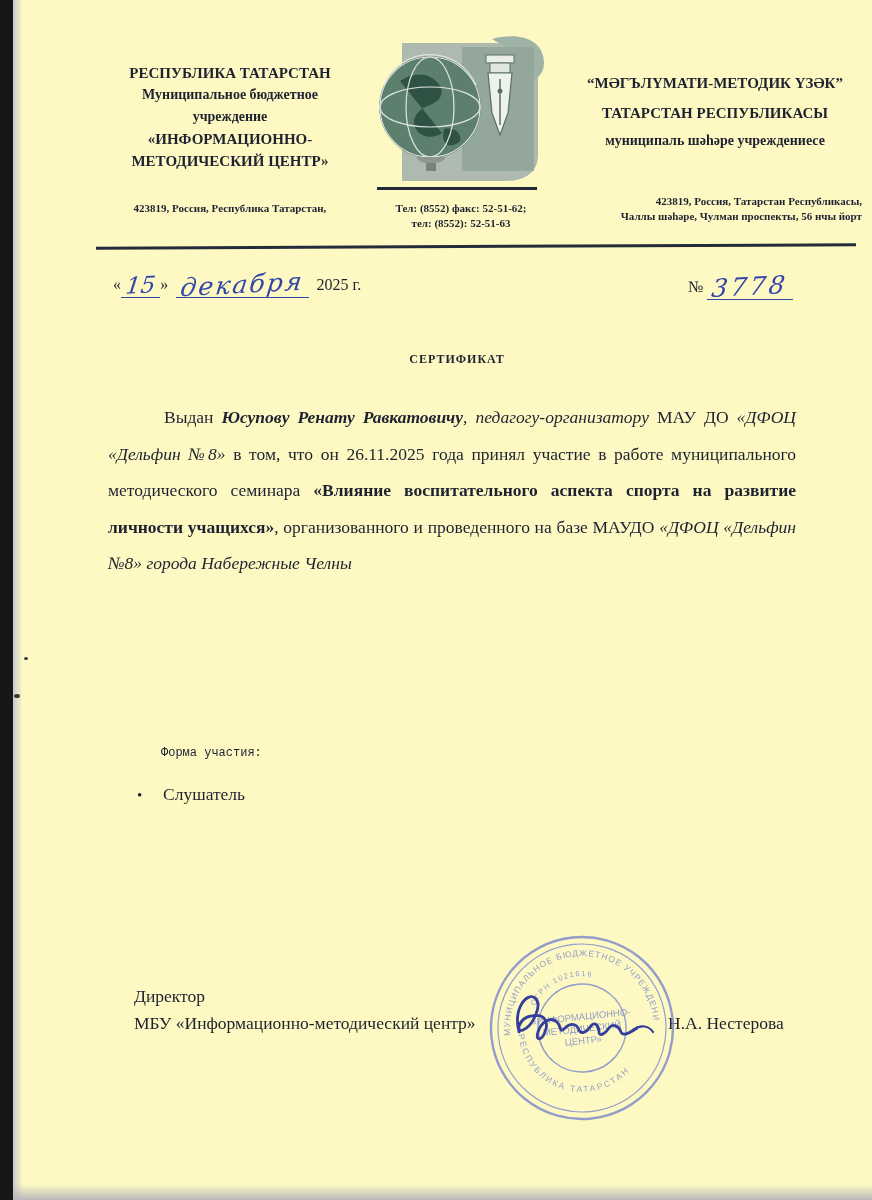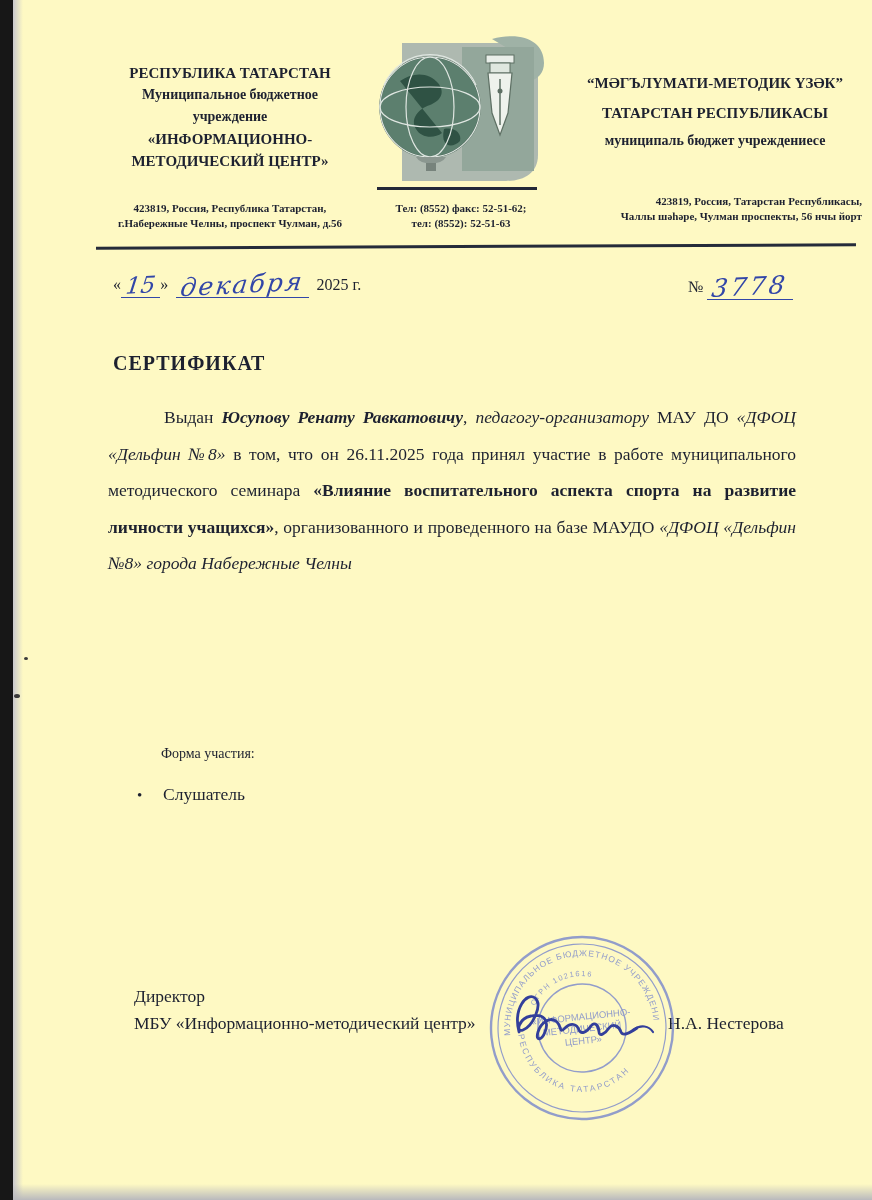--- a/index.html
+++ b/index.html
@@ -35,27 +35,27 @@
   .hand{
     font-family:"DejaVu Serif",serif;font-style:italic;color:#3246a8;
     display:inline-block;transform:skewX(-10deg) rotate(-3deg);
   }
   .uline{display:inline-block;border-bottom:1.6px solid #3246a8;padding:0 5px;line-height:1;}
   .hand-day{font-size:23px;}
   .hand-month{font-size:25px;letter-spacing:2px;}
   .hand-num{font-size:25px;letter-spacing:3px;}
   .typed{vertical-align:3px;}
   
-  .title{left:113px;top:352px;width:688px;text-align:left;font-size:20px;font-weight:bold;letter-spacing:1px;}
+  .title{left:113px;top:352px;width:688px;text-align:center;font-size:12px;font-weight:bold;letter-spacing:1px;}
   .body-par{left:108px;top:399px;width:688px;font-size:17.5px;line-height:36.6px;text-align:justify;text-indent:56px;}
   .seg-bi{font-weight:bold;font-style:italic;}
   .seg-b{font-weight:bold;}
   .seg-it{font-style:italic;}
   
-  .part-label{left:161px;top:746px;font-size:14px;}
+  .part-label{left:161px;top:746px;font-size:12px;font-family:Liberation Mono, monospace;}
   .part-item{left:137px;top:784px;font-size:17.5px;}
   .part-item .bullet{display:inline-block;width:26px;font-size:15px;}
   
   .sig-line1{left:134px;top:986px;font-size:17.5px;}
   .sig-line2{left:134px;top:1013px;font-size:17.5px;}
   .sig-name{left:668px;top:1013px;font-size:17.5px;}
   .stamp-box{left:486px;top:932px;width:192px;height:192px;}
   .sig-svg{left:505px;top:988px;width:165px;height:62px;}
 </style>
 </head>
@@ -70,21 +70,20 @@
   <div class="abs speck" style="left:14px;top:694px;width:6px;height:4px;"></div>
 
   <div class="abs hdr hdr-left">
     <div class="org-lg">РЕСПУБЛИКА ТАТАРСТАН</div>
     <div class="org-md">Муниципальное бюджетное</div>
     <div class="org-md">учреждение</div>
     <div class="org-lg">«ИНФОРМАЦИОННО-</div>
     <div class="org-lg">МЕТОДИЧЕСКИЙ ЦЕНТР»</div>
     <div class="addr">
       <div>423819,  Россия, Республика Татарстан,</div>
-      <div>г.Набережные Челны, проспект Чулман,  д.56</div>
     </div>
   </div>
 
   <div class="abs hdr-center">
     <svg width="174" height="152" viewBox="0 0 174 152">
 
       <path d="M28,10 h100 c20,0 36,6 36,26 v86 c0,18 -14,26 -32,26 h-104 z" fill="#aeb9b0"></path>
       <path d="M118,6 c30,-8 52,2 52,24 c0,10 -6,16 -14,18 c6,-14 -2,-28 -18,-30 z" fill="#9fb2a6"></path>
 
       <rect x="88" y="14" width="72" height="124" fill="#93a79b"></rect>
@@ -109,21 +108,21 @@
   </div>
   <div class="abs logo-underline"></div>
   <div class="abs phones">
     <div>Тел:  (8552)  факс: 52-51-62;</div>
     <div>тел: (8552): 52-51-63</div>
   </div>
 
   <div class="abs hdr hdr-right">
     <div class="org-lg" style="line-height:30px;">“МӘГЪЛҮМАТИ-МЕТОДИК ҮЗӘК”</div>
     <div class="org-lg" style="line-height:30px;">ТАТАРСТАН РЕСПУБЛИКАСЫ</div>
-    <div class="org-md" style="line-height:26px;">муниципаль  бюджет учреждениесе</div>
+    <div class="org-md" style="line-height:26px;">муниципаль  шәһәре учреждениесе</div>
     <div class="addr">
       <div>423819,  Россия, Татарстан Республикасы,</div>
       <div>Чаллы  шәһәре,  Чулман  проспекты,  56 нчы йорт</div>
     </div>
   </div>
 
   <div class="abs rule-main"></div>
 
   <div class="abs date-row">
     <span class="typed">«</span><span class="uline"><span class="hand hand-day">15</span></span><span class="typed">»</span>

